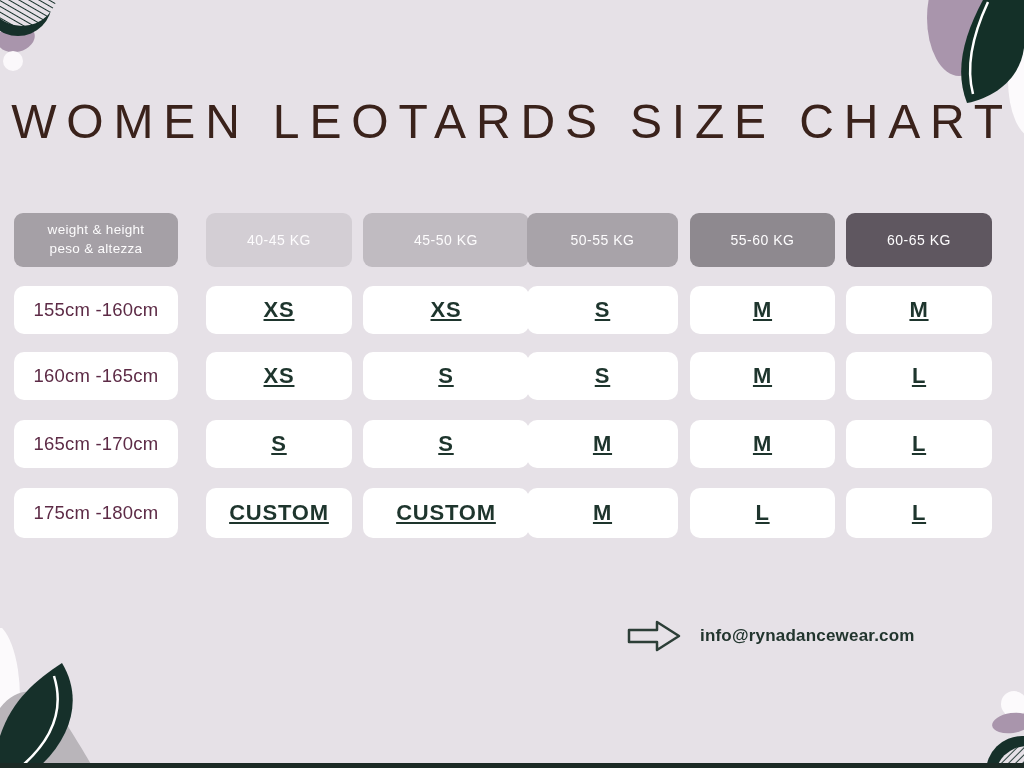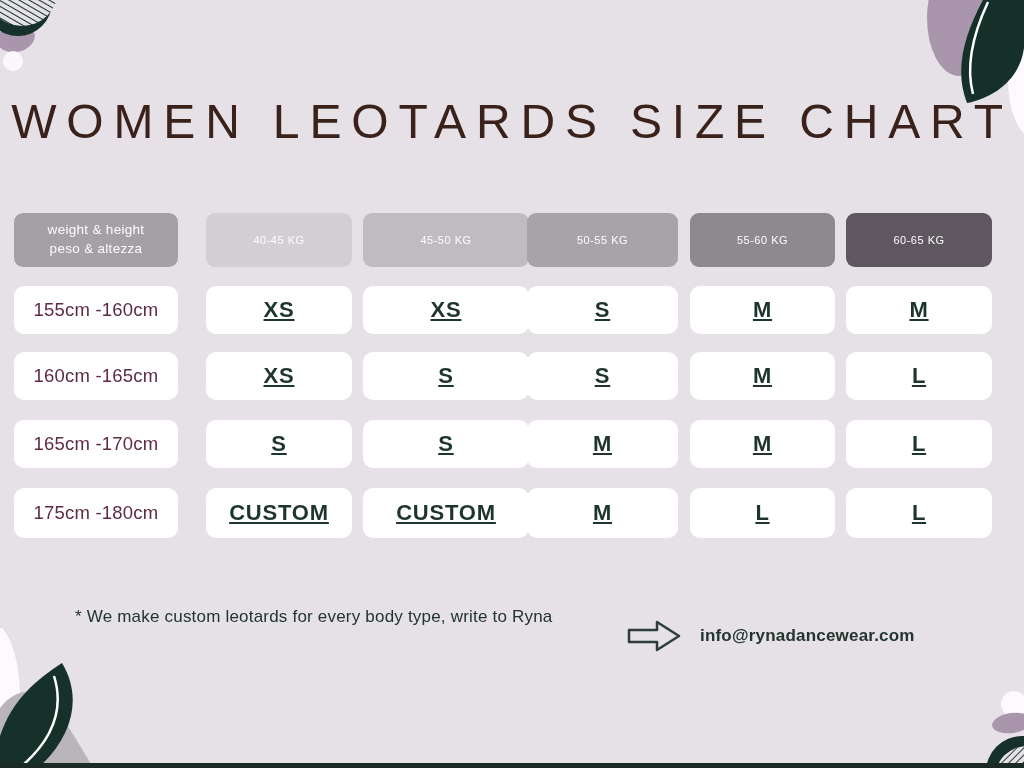--- a/index.html
+++ b/index.html
@@ -28,21 +28,21 @@
   .col-3     { left:690px; width:145px;text-align:right; }
   .col-4     { left:846px; width:146px; }
   
   .row-h { top:213px; height:54px; }
   .row-0 { top:286px; height:48px; }
   .row-1 { top:352px; height:48px; }
   .row-2 { top:420px; height:48px; }
   .row-3 { top:488px; height:50px; }
 
   .hdr {
-    border-radius:9px; color:#fdfcfd; font-size:11px; letter-spacing:0.5px;
+    border-radius:9px; color:#fdfcfd; font-size:14px; letter-spacing:0.5px;
   }
   .corner {
     flex-direction:column; font-size:13.5px; line-height:1.38; letter-spacing:0.3px;
   }
   .body-cell {
     background:#ffffff; border-radius:10px;
   }
   .label-cell { color:#5d2b46; font-size:18.5px; letter-spacing:0.2px; }
   .size-cell  { color:#1e352d; font-size:22px; font-weight:600; letter-spacing:0.8px;text-decoration:underline; }
 
@@ -142,21 +142,20 @@
 
     <div class="cell body-cell label-cell col-label row-3">175cm -180cm</div>
     <div class="cell body-cell size-cell col-0 row-3">CUSTOM</div>
     <div class="cell body-cell size-cell col-1 row-3">CUSTOM</div>
     <div class="cell body-cell size-cell col-2 row-3">M</div>
     <div class="cell body-cell size-cell col-3 row-3">L</div>
     <div class="cell body-cell size-cell col-4 row-3">L</div>
   </div>
 
   <div class="notes">
-    <div>* We make custom leotards for every body type, write to Ryna</div>
   </div>
 
   <svg class="arrow-wrap" width="54" height="34" viewBox="0 0 54 34">
     <path d="M2,11 L30,11 L30,3 L52,17 L30,31 L30,23 L2,23 Z" fill="none" stroke="#2c3e37" stroke-width="2.5" stroke-linejoin="round"></path>
   </svg>
 
   <div class="email">info@rynadancewear.com</div>
 
   <div class="bottom-bar" style="background: rgb(28, 42, 37);"></div>
 </div>

